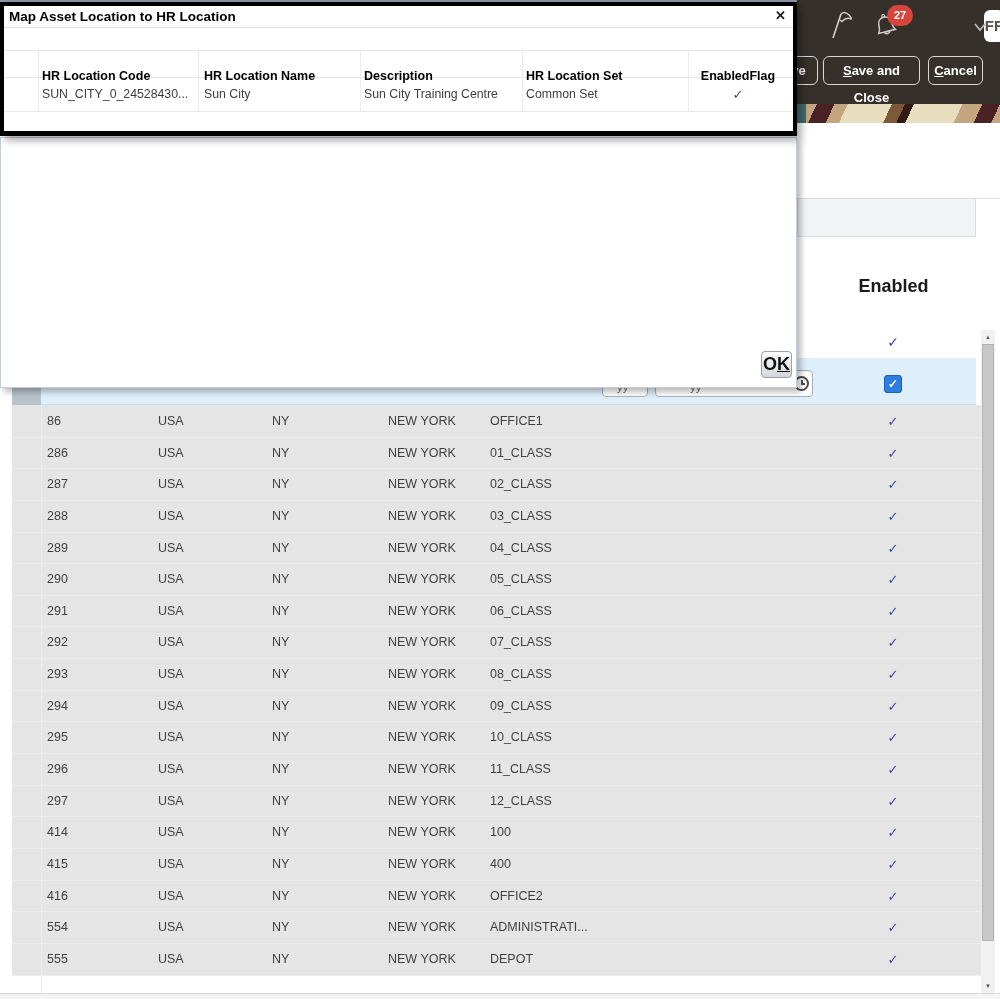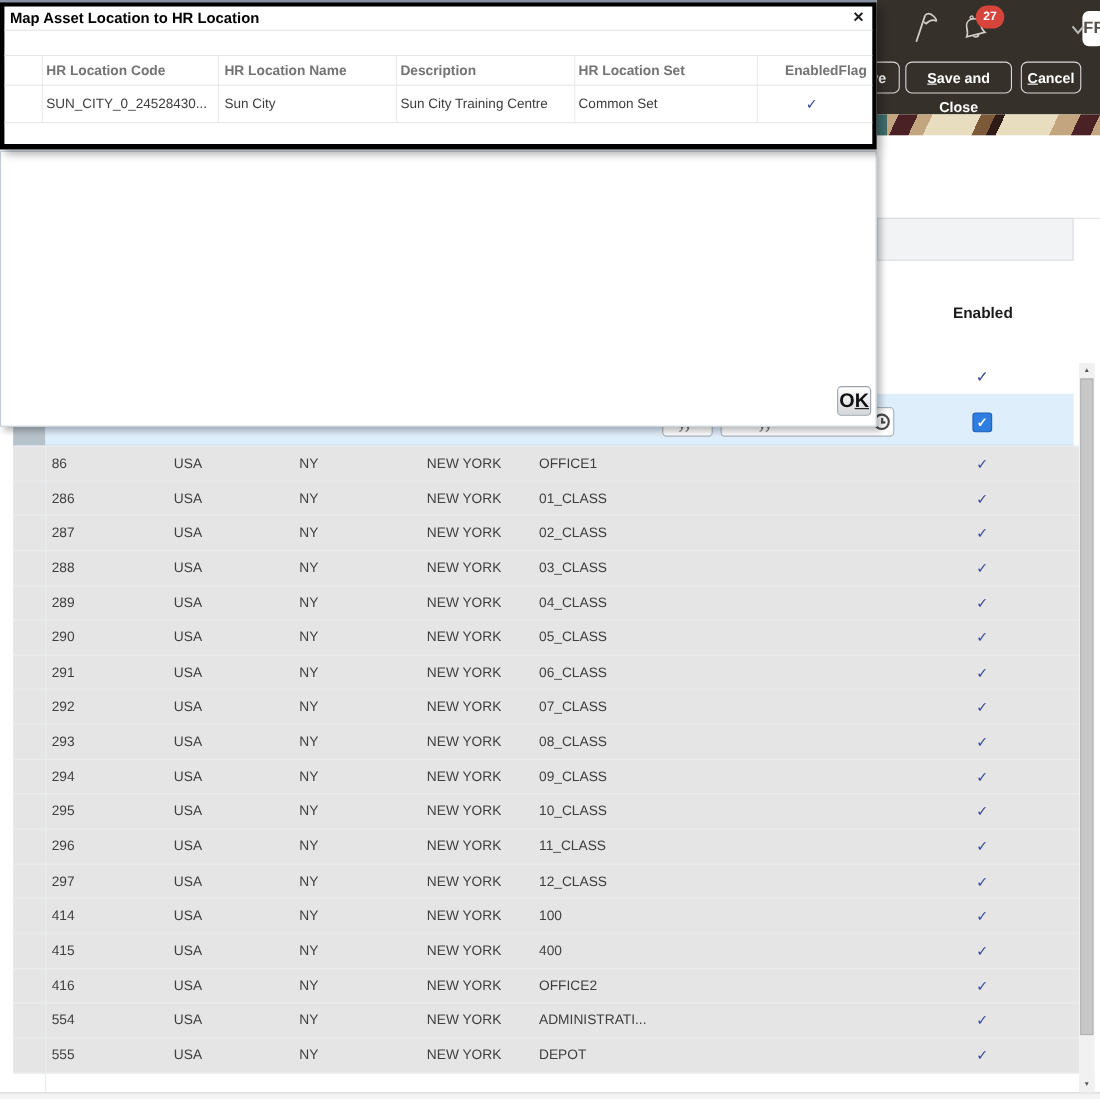--- a/index.html
+++ b/index.html
@@ -36,21 +36,21 @@
         #c3a67f 0 18px, #4a2226 18px 34px, #c3a67f 34px 46px,
         #e9ddc0 46px 86px, #7c5a39 86px 98px, #2f1a16 98px 106px,
         #e9ddc0 106px 150px); }
 
   
   .panel-line { position:absolute; left:797px; top:198px; width:203px; height:1px; background:#e3e3e3; z-index:1; }
   .toolbar-panel { position:absolute; left:797px; top:198px; width:179px; height:39px;
                    background:#f2f3f5; border:1px solid #d9dde1; z-index:1; }
 
   .enabled-h { position:absolute; left:846px; top:276px; width:95px; text-align:center;
-               font-weight:bold; font-size:14px; color:#1a1a1a; z-index:1; }
+               font-weight:bold; font-size:18px; color:#1a1a1a; z-index:1; }
   .partial-check { position:absolute; left:876px; top:334px; width:34px; text-align:center;
                    color:#3b4a9a; font-size:14px; z-index:1; }
 
   
   .edit-row { position:absolute; left:12px; top:358px; width:964px; height:47px;
               background:#dfeefb; border-bottom:1px solid #cddcea; z-index:1; }
   .sel-cell { position:absolute; left:0; top:0; width:29px; height:47px; background:#b8c2cb; }
   .date-input { position:absolute; top:12px; height:27px; background:#fff;
                 border:1px solid #a8b2bc; border-radius:4px; overflow:hidden;
                 box-shadow:inset 0 1px 2px rgba(0,0,0,.08); }
@@ -107,21 +107,21 @@
   .d-title { position:absolute; left:0; right:0; top:0; height:22px;
              border-bottom:1px solid #e4e4e4; }
   .d-title-text { position:absolute; left:5px; top:3px; font-size:13.5px; font-weight:bold; color:#000; }
   .d-close { position:absolute; right:7px; top:2px; font-size:13px; font-weight:bold;
              color:#1a1a1a; cursor:pointer; }
   .d-hrow { position:absolute; left:0; right:0; top:44px; height:28px;
             border-top:1px solid #e6e6e6; border-bottom:1px solid #e6e6e6; }
   .d-drow { position:absolute; left:0; right:0; top:72px; height:34px;
             border-bottom:1px solid #e6e6e6; }
   .d-cell { position:absolute; white-space:nowrap; }
-  .d-hrow .d-cell { top:0; line-height:27px; font-size:12.5px; font-weight:bold; color:#737373;text-align:right; }
+  .d-hrow .d-cell { top:12px; line-height:27px; font-size:12.5px; font-weight:bold; color:#000000; }
   .d-drow .d-cell { top:0; line-height:33px; font-size:12.3px; color:#3d3d3d; }
   .dc-code { left:38px; } .dc-name { left:200px; } .dc-desc { left:360px; } .dc-set { left:522px; }
   .dc-flag { left:684px; width:100px; text-align:center; }
   .d-drow .dc-flag { color:#3b4a9a; font-size:13px; }
   .d-vline { position:absolute; top:44px; width:1px; height:62px; background:#ececec; }
 </style>
 </head>
 <body>
 
 <div class="stage">

